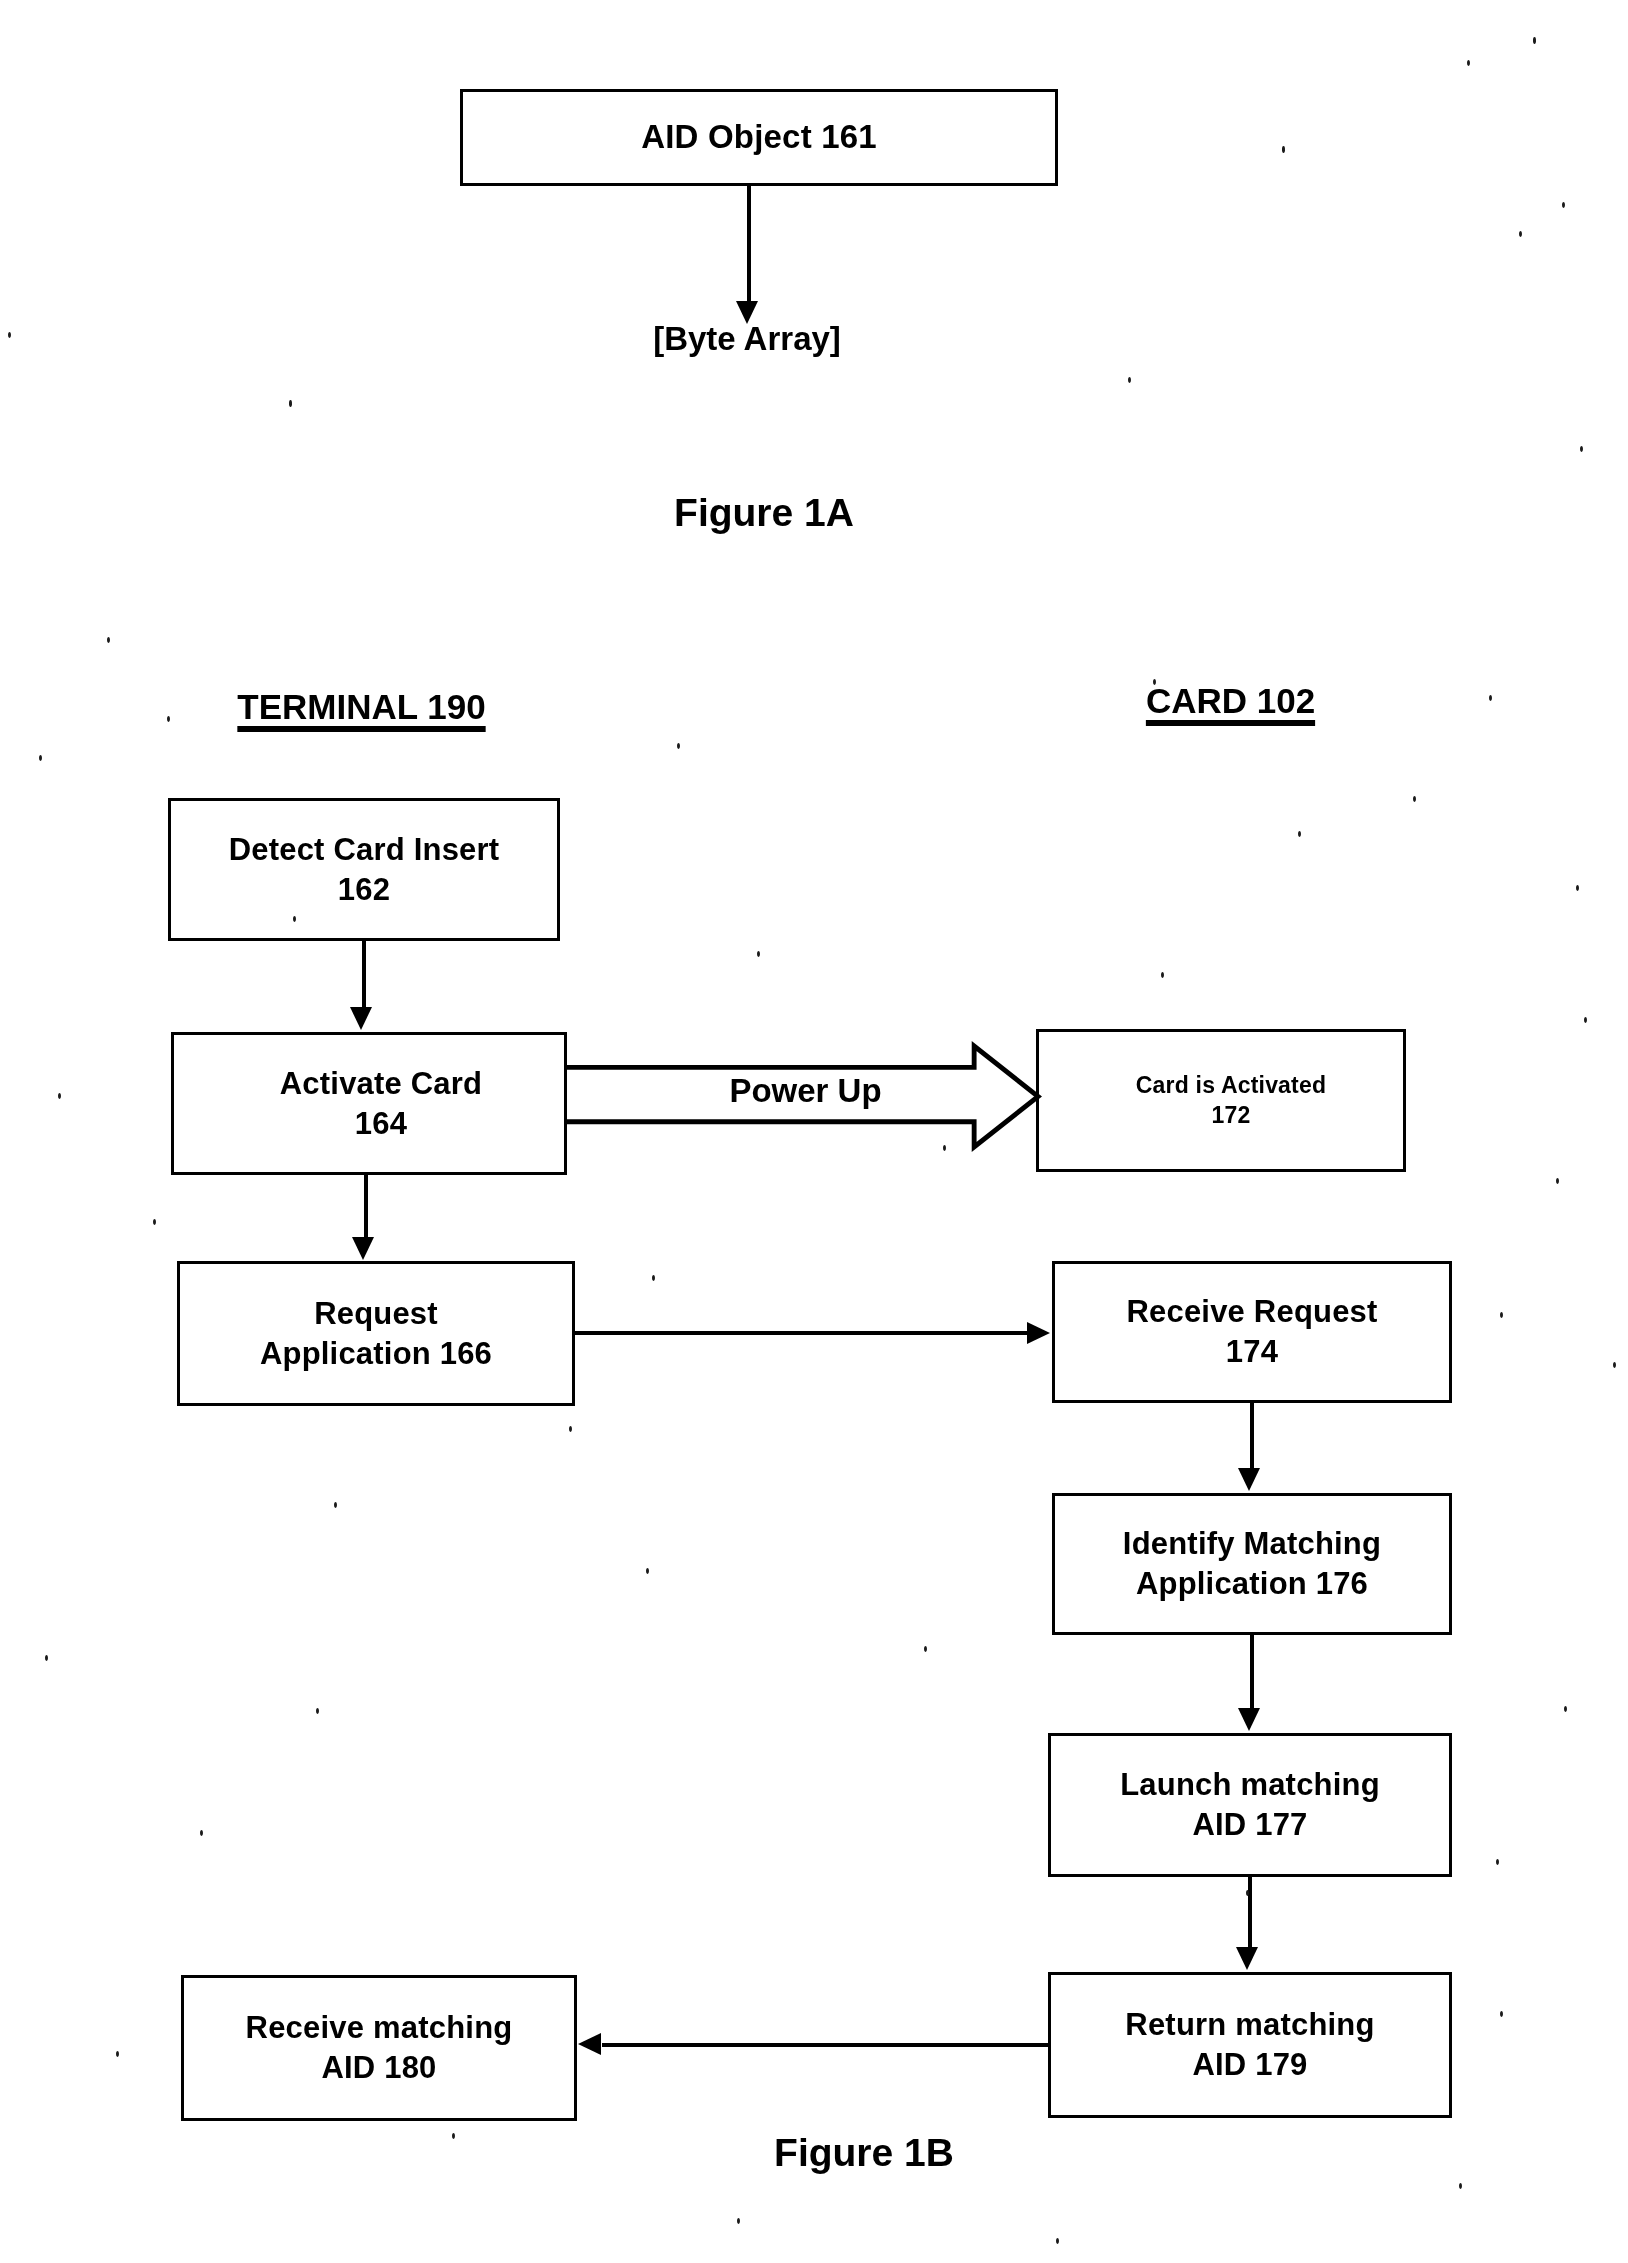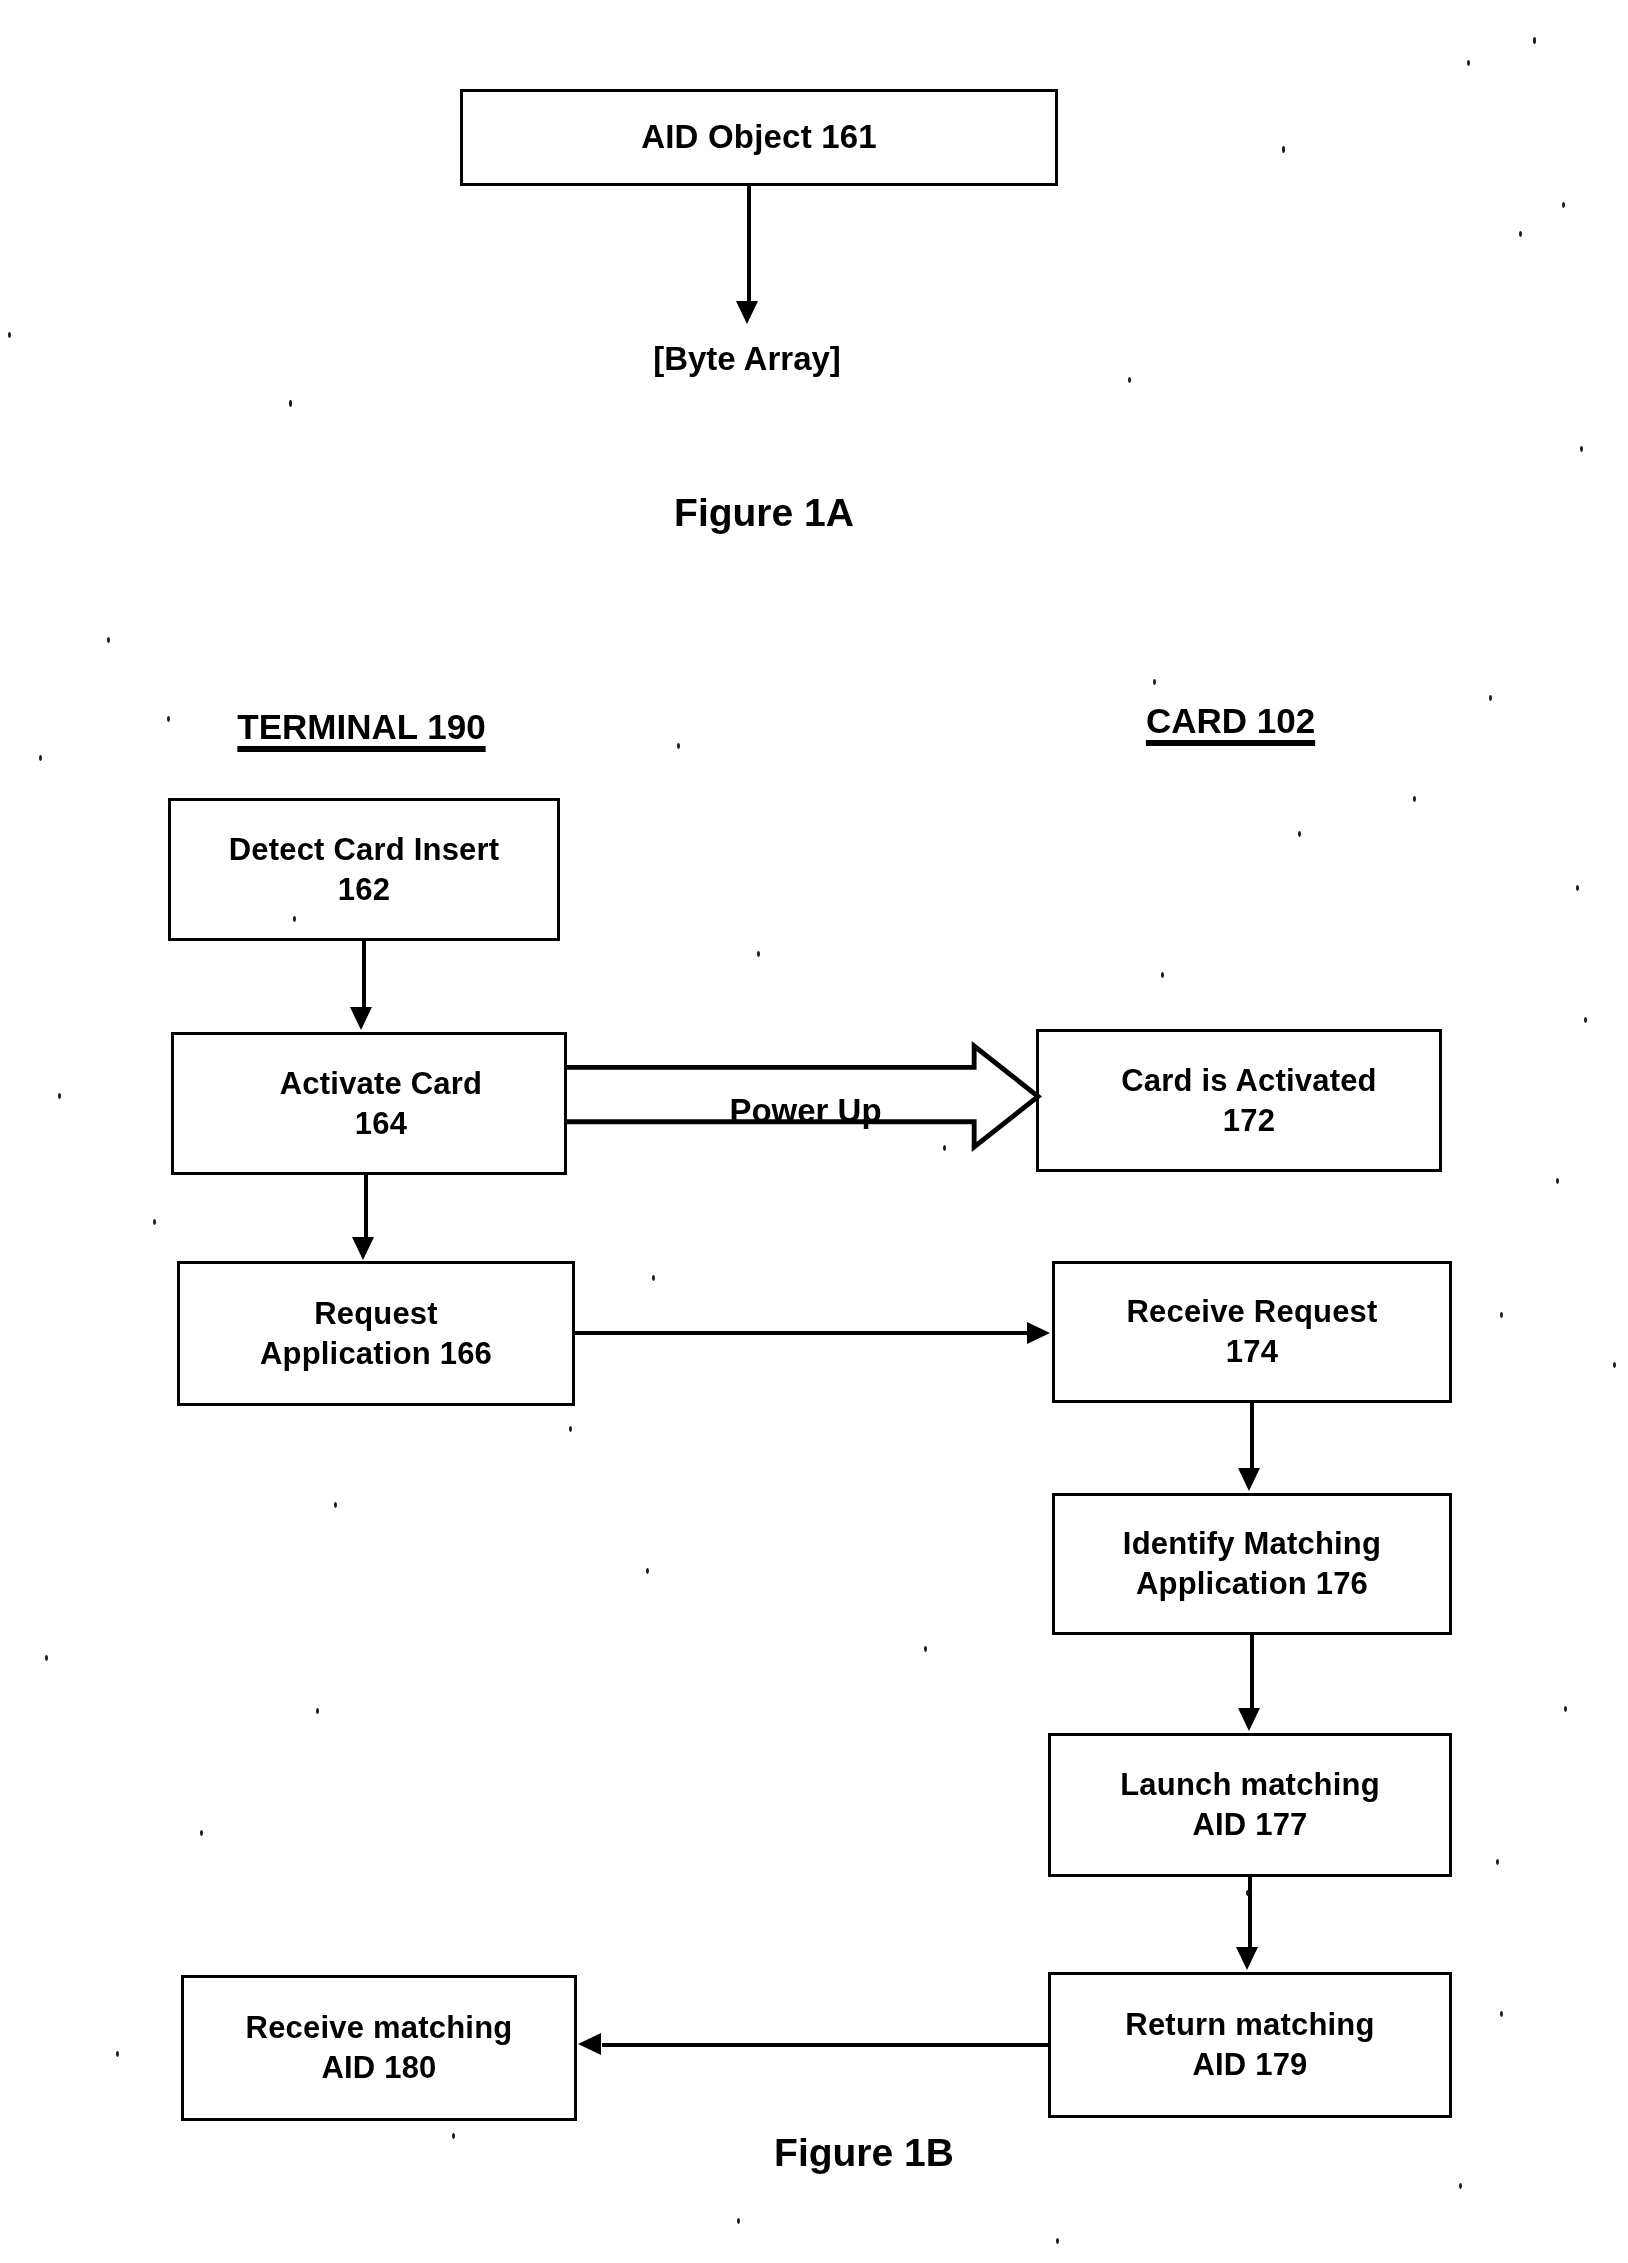--- a/index.html
+++ b/index.html
@@ -31,21 +31,20 @@
     line-height: 1.28;
     letter-spacing: 0.2px;
   }
   .box .txt { display: block; padding: 0 7.8px; }
 
   .label {
     position: absolute;
     font-weight: bold;
     text-align: center;
     white-space: nowrap;
-    margin-top: 20px;
   }
   .label.underline {
     text-decoration: underline;
     text-decoration-thickness: 5.8px;
     text-underline-offset: 6.8px;
   }
 
   .vline {
     position: absolute;
     width: 3.9px;
@@ -139,21 +138,21 @@
     </span>
   </div>
 
   <div class="box" style="left:181px; top:1975px; width:396px; height:146px; font-size:31px;">
     <span class="txt">
       <span>Receive matching</span><br>
       <span>AID 180</span>
     </span>
   </div>
 
-  <div class="box" style="left:1036px; top:1029px; width:406px; height:143px; font-size:31px;padding-left:20px;">
+  <div class="box" style="left:1036px; top:1029px; width:370px; height:143px; font-size:23px;padding-left:20px;">
     <span class="txt">
       <span>Card is Activated</span><br>
       <span>172</span>
     </span>
   </div>
 
   <div class="box" style="left:1052px; top:1261px; width:400px; height:142px; font-size:31px;">
     <span class="txt">
       <span>Receive Request</span><br>
       <span>174</span>

